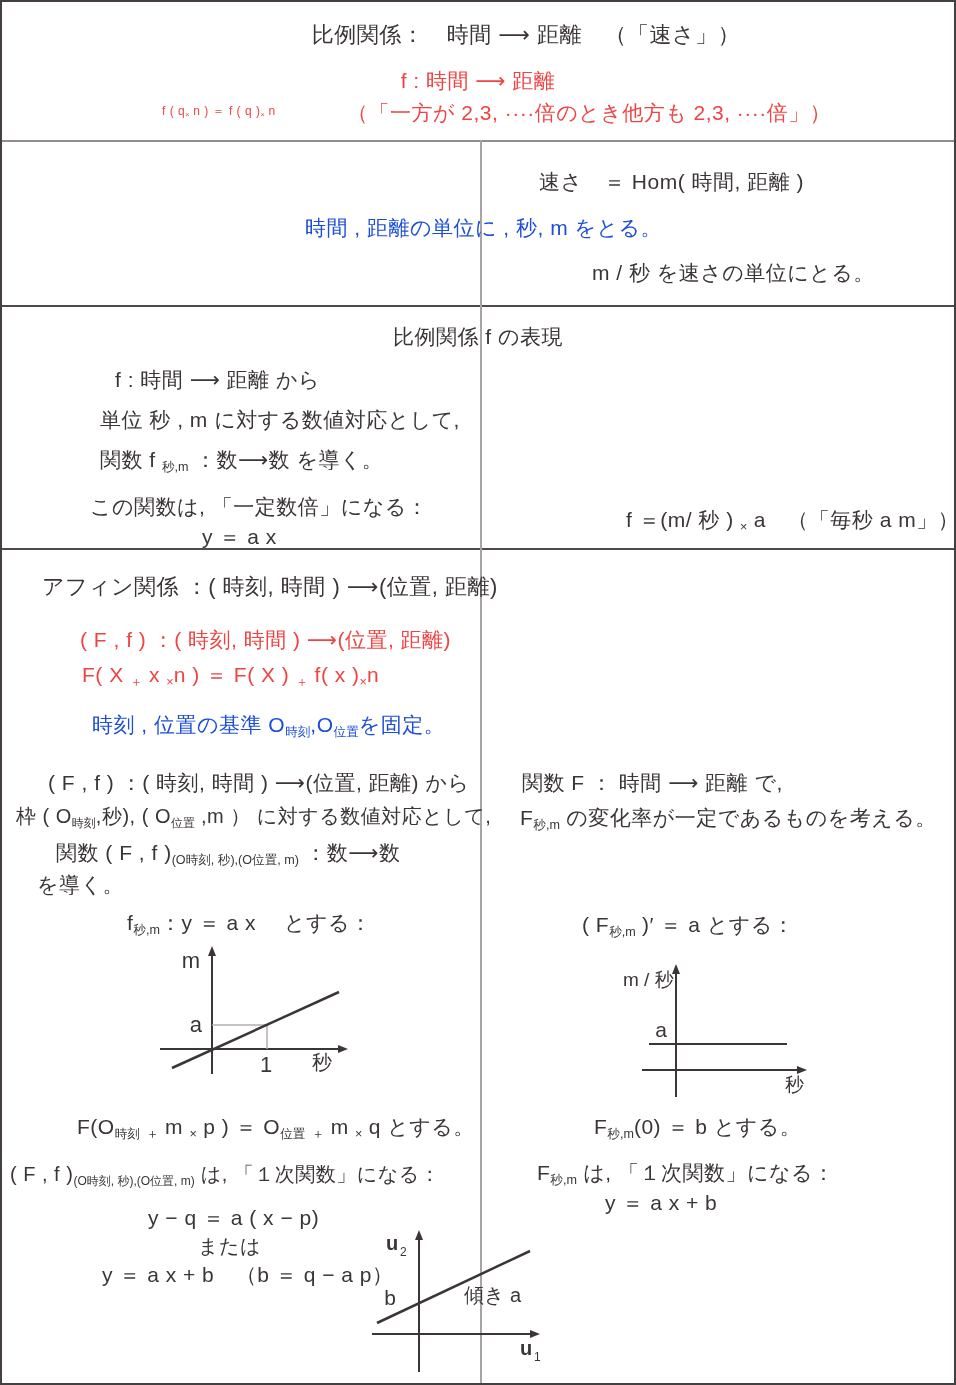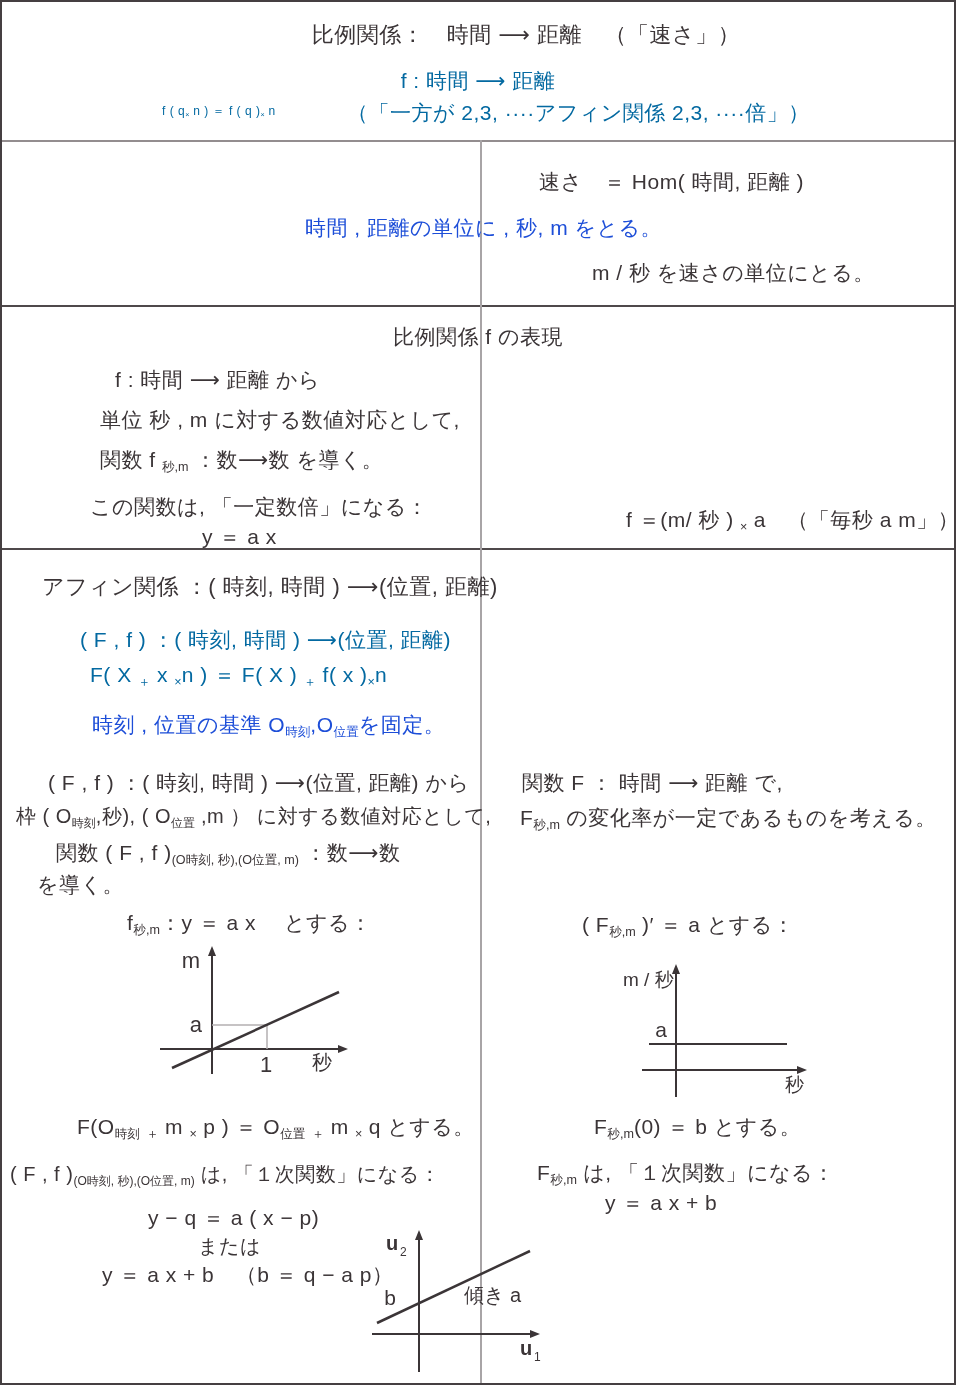--- a/index.html
+++ b/index.html
@@ -3,21 +3,21 @@
 <meta charset="utf-8">
 <style>
   html,body{margin:0;padding:0;background:#fff;}
   .page{
     position:relative;width:956px;height:1385px;box-sizing:border-box;
     background:#fff;border:2px solid #453f41;overflow:hidden;
     font-family:"Liberation Sans","DejaVu Sans",sans-serif;color:#3b3537;
   }
   .t{position:absolute;white-space:nowrap;font-size:21px;letter-spacing:.5px;line-height:1.2;}
   .center{left:0;right:0;text-align:center;}
-  .teal{color:#0369a1;}
+  .teal{color:#ef4444;}
   .red{color:#1d4ed8;}
   .small{font-size:12px;}
   .big{font-size:22px;}
   .mid{font-size:20px;}
   .sub{font-size:.6em;vertical-align:-.33em;letter-spacing:0;}
   .hline{position:absolute;left:0;right:0;height:2px;}
   .h-gray{background:#938d8f;}
   .h-dark{background:#4f494b;}
   .vline{position:absolute;width:2px;background:#a8a4a6;}
   svg{position:absolute;overflow:visible;}
@@ -30,21 +30,21 @@
 
   <div class="hline h-gray" style="top:138px;"></div>
   <div class="hline h-dark" style="top:303px;"></div>
   <div class="hline h-dark" style="top:546px;"></div>
   <div class="vline" style="left:478px;top:138px;height:1245px;"></div>
 
   <div>
     <div class="t big" style="top:20px;left:96px;right:0;text-align:center;">比例関係：　時間 ⟶ 距離　（「速さ」）</div>
     <div class="t teal center" style="top:66px;">f : 時間 ⟶ 距離</div>
     <div class="t teal small" style="top:102px;left:160px;"><span>f ( q</span><span class="sub">×</span><span> n ) ＝ f ( q )</span><span class="sub">×</span><span> n</span></div>
-    <div class="t teal" style="top:98px;left:345px;">（「一方が 2,3, ····アフィン関係 2,3, ····倍」）</div>
+    <div class="t teal" style="top:98px;left:345px;">（「一方が 2,3, ····倍のとき他方も 2,3, ····倍」）</div>
   </div>
 
   <div>
     <div class="t" style="top:167px;left:537px;">速さ　＝ Hom( 時間,  距離 )</div>
     <div class="t red" style="top:213px;left:303px;">時間 , 距離の単位に , 秒, m をとる。</div>
     <div class="t" style="top:258px;left:590px;">m / 秒 を速さの単位にとる。</div>
   </div>
 
   <div>
     <div class="t center" style="top:322px;">比例関係 f の表現</div>
@@ -52,21 +52,21 @@
     <div class="t" style="top:405px;left:98px;">単位 秒 , m に対する数値対応として,</div>
     <div class="t" style="top:445px;left:98px;"><span>関数 f </span><span class="sub">秒,m</span><span> ：数⟶数 を導く。</span></div>
     <div class="t" style="top:492px;left:88px;">この関数は, 「一定数倍」になる：</div>
     <div class="t" style="top:522px;left:200px;">y ＝ a x</div>
     <div class="t" style="top:505px;left:624px;"><span>f ＝(m/ 秒 ) </span><span class="sub">×</span><span> a　（「毎秒 a m」）</span></div>
   </div>
 
   <div>
     <div class="t big" style="top:572px;left:40px;">アフィン関係 ：( 時刻, 時間 ) ⟶(位置, 距離)</div>
     <div class="t teal" style="top:625px;left:78px;">( F , f ) ：( 時刻, 時間 ) ⟶(位置, 距離)</div>
-    <div class="t teal" style="top:660px;left:88px;text-align:center;"><span>F( X </span><span class="sub">＋</span><span> x </span><span class="sub">×</span><span>n ) ＝ F( X ) </span><span class="sub">＋</span><span> f( x )</span><span class="sub">×</span><span>n</span></div>
+    <div class="t teal" style="top:660px;left:80px;text-align:center;"><span>F( X </span><span class="sub">＋</span><span> x </span><span class="sub">×</span><span>n ) ＝ F( X ) </span><span class="sub">＋</span><span> f( x )</span><span class="sub">×</span><span>n</span></div>
     <div class="t red" style="top:710px;left:90px;"><span>時刻 , 位置の基準 O</span><span class="sub">時刻</span><span>,O</span><span class="sub">位置</span><span>を固定。</span></div>
     <div class="t" style="top:768px;left:46px;">( F , f ) ：( 時刻, 時間 ) ⟶(位置, 距離)  から</div>
     <div class="t mid" style="top:802px;left:14px;"><span>枠 ( O</span><span class="sub">時刻</span><span>,秒), ( O</span><span class="sub">位置</span><span> ,m ） に対する数値対応として,</span></div>
     <div class="t" style="top:838px;left:46px;padding-left:8px;"><span>関数 ( F , f )</span><span class="sub">(O時刻, 秒),(O位置, m)</span><span> ：数⟶数</span></div>
     <div class="t" style="top:870px;left:35px;">を導く。</div>
     <div class="t" style="top:908px;left:125px;"><span>f</span><span class="sub">秒,m</span><span>：y ＝ a x　 とする：</span></div>
 
     <svg style="left:150px;top:940px;" width="230" height="172">
       <line x1="60" y1="10" x2="60" y2="132" stroke="#3b3537" stroke-width="2"></line>
       <polygon points="56,14 60,4 64,14" fill="#3b3537"></polygon>

